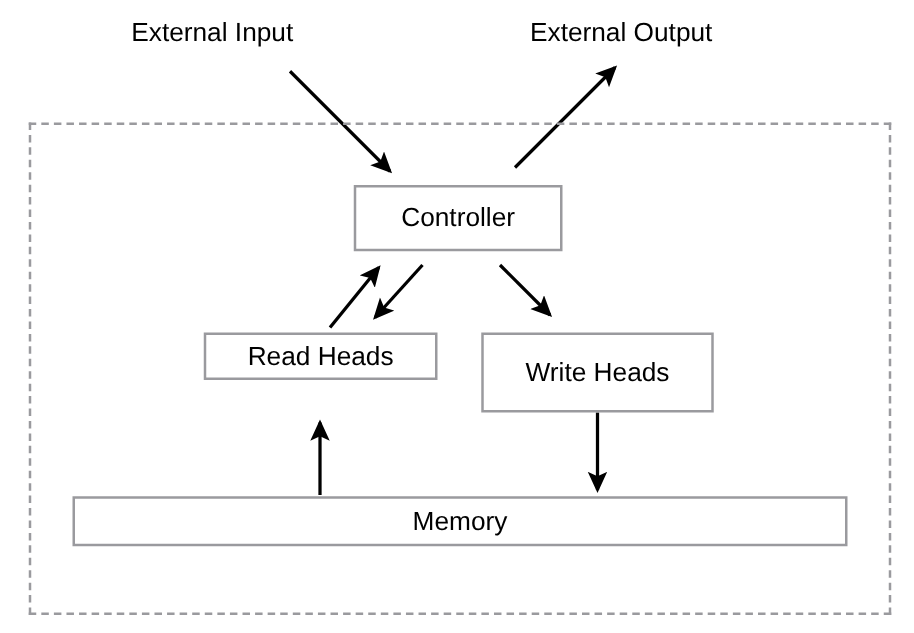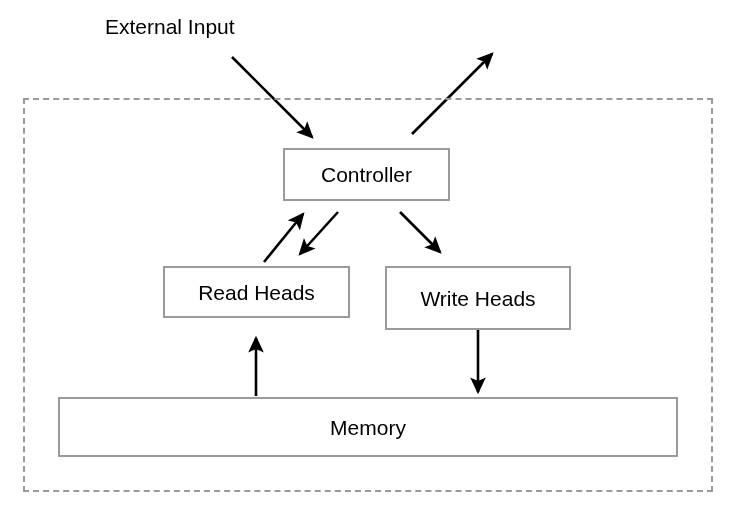--- a/index.html
+++ b/index.html
@@ -72,30 +72,31 @@
         <line x1="338" y1="212" x2="300" y2="254" stroke="#000000" marker-end="url(#arrowhead)"></line>
         <line x1="400" y1="212" x2="440" y2="252" stroke="#000000" marker-end="url(#arrowhead)"></line>
         <line x1="256" y1="396" x2="256" y2="338" stroke="#000000" marker-end="url(#arrowhead)"></line>
         <line x1="478" y1="322" x2="478" y2="392" stroke="#000000" marker-end="url(#arrowhead)"></line>
       </g>
   </svg>
 
   <div class="outer-container" style="left: 23px; top: 98px; width: 690px; height: 394px; border-color: rgb(154, 154, 158);"></div>
 
   <div class="ext-label" style="left: 105px; top: 16px; color: rgb(0, 0, 0);">External Input</div>
+  <div class="ext-label" style="left: 424px; top: 16px; color: rgb(0, 0, 0);">External Output</div>
 
   <div class="node-box" style="left: 283px; top: 148px; width: 167px; height: 53px; border-color: rgb(154, 154, 158);">
     <span class="node-label">Controller</span>
   </div>
 
-  <div class="node-box" style="left: 163px; top: 266px; width: 187px; height: 52px; border-color: rgb(154, 154, 158);">
+  <div class="node-box" style="left: 163px; top: 266px; width: 187px; height: 38px; border-color: rgb(154, 154, 158);">
     <span class="node-label">Read Heads</span>
   </div>
 
   <div class="node-box" style="left: 385px; top: 266px; width: 186px; height: 64px; border-color: rgb(154, 154, 158);">
     <span class="node-label">Write Heads</span>
   </div>
 
-  <div class="node-box" style="left: 58px; top: 397px; width: 620px; height: 60px; border-color: rgb(154, 154, 158);">
+  <div class="node-box" style="left: 58px; top: 397px; width: 620px; height: 40px; border-color: rgb(154, 154, 158);">
     <span class="node-label">Memory</span>
   </div>
 
 </div>
 
 </body></html>

